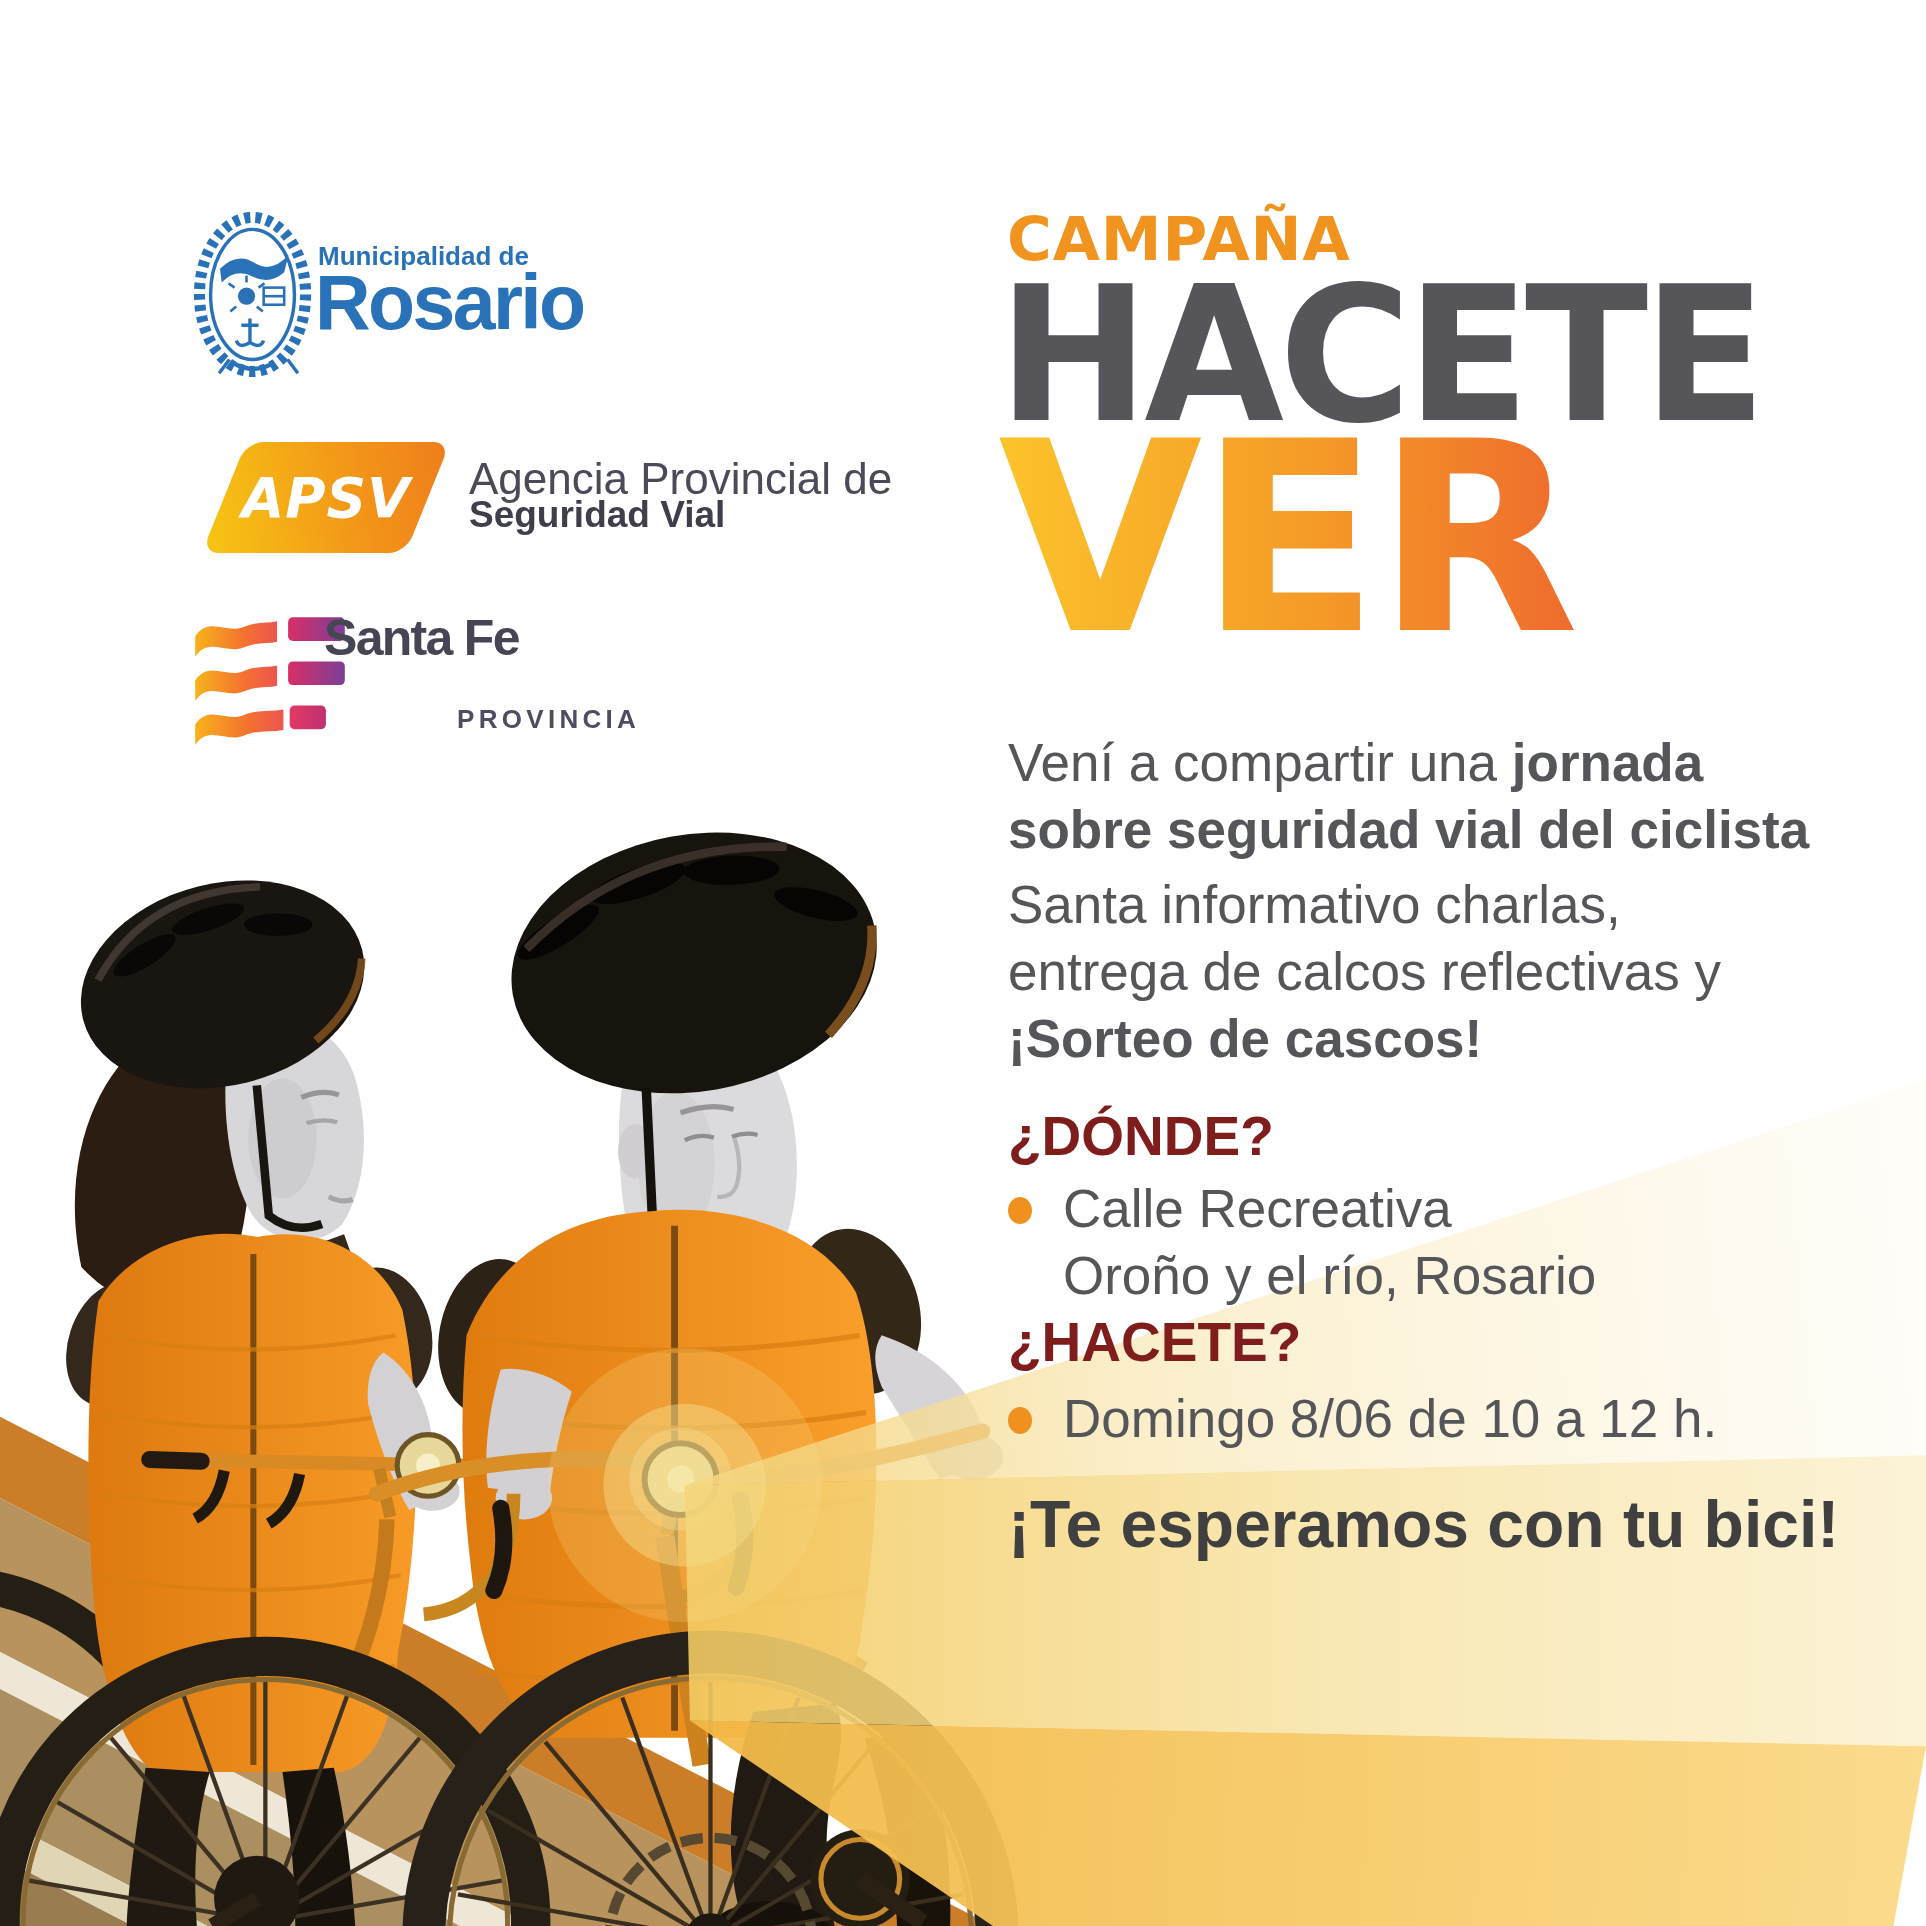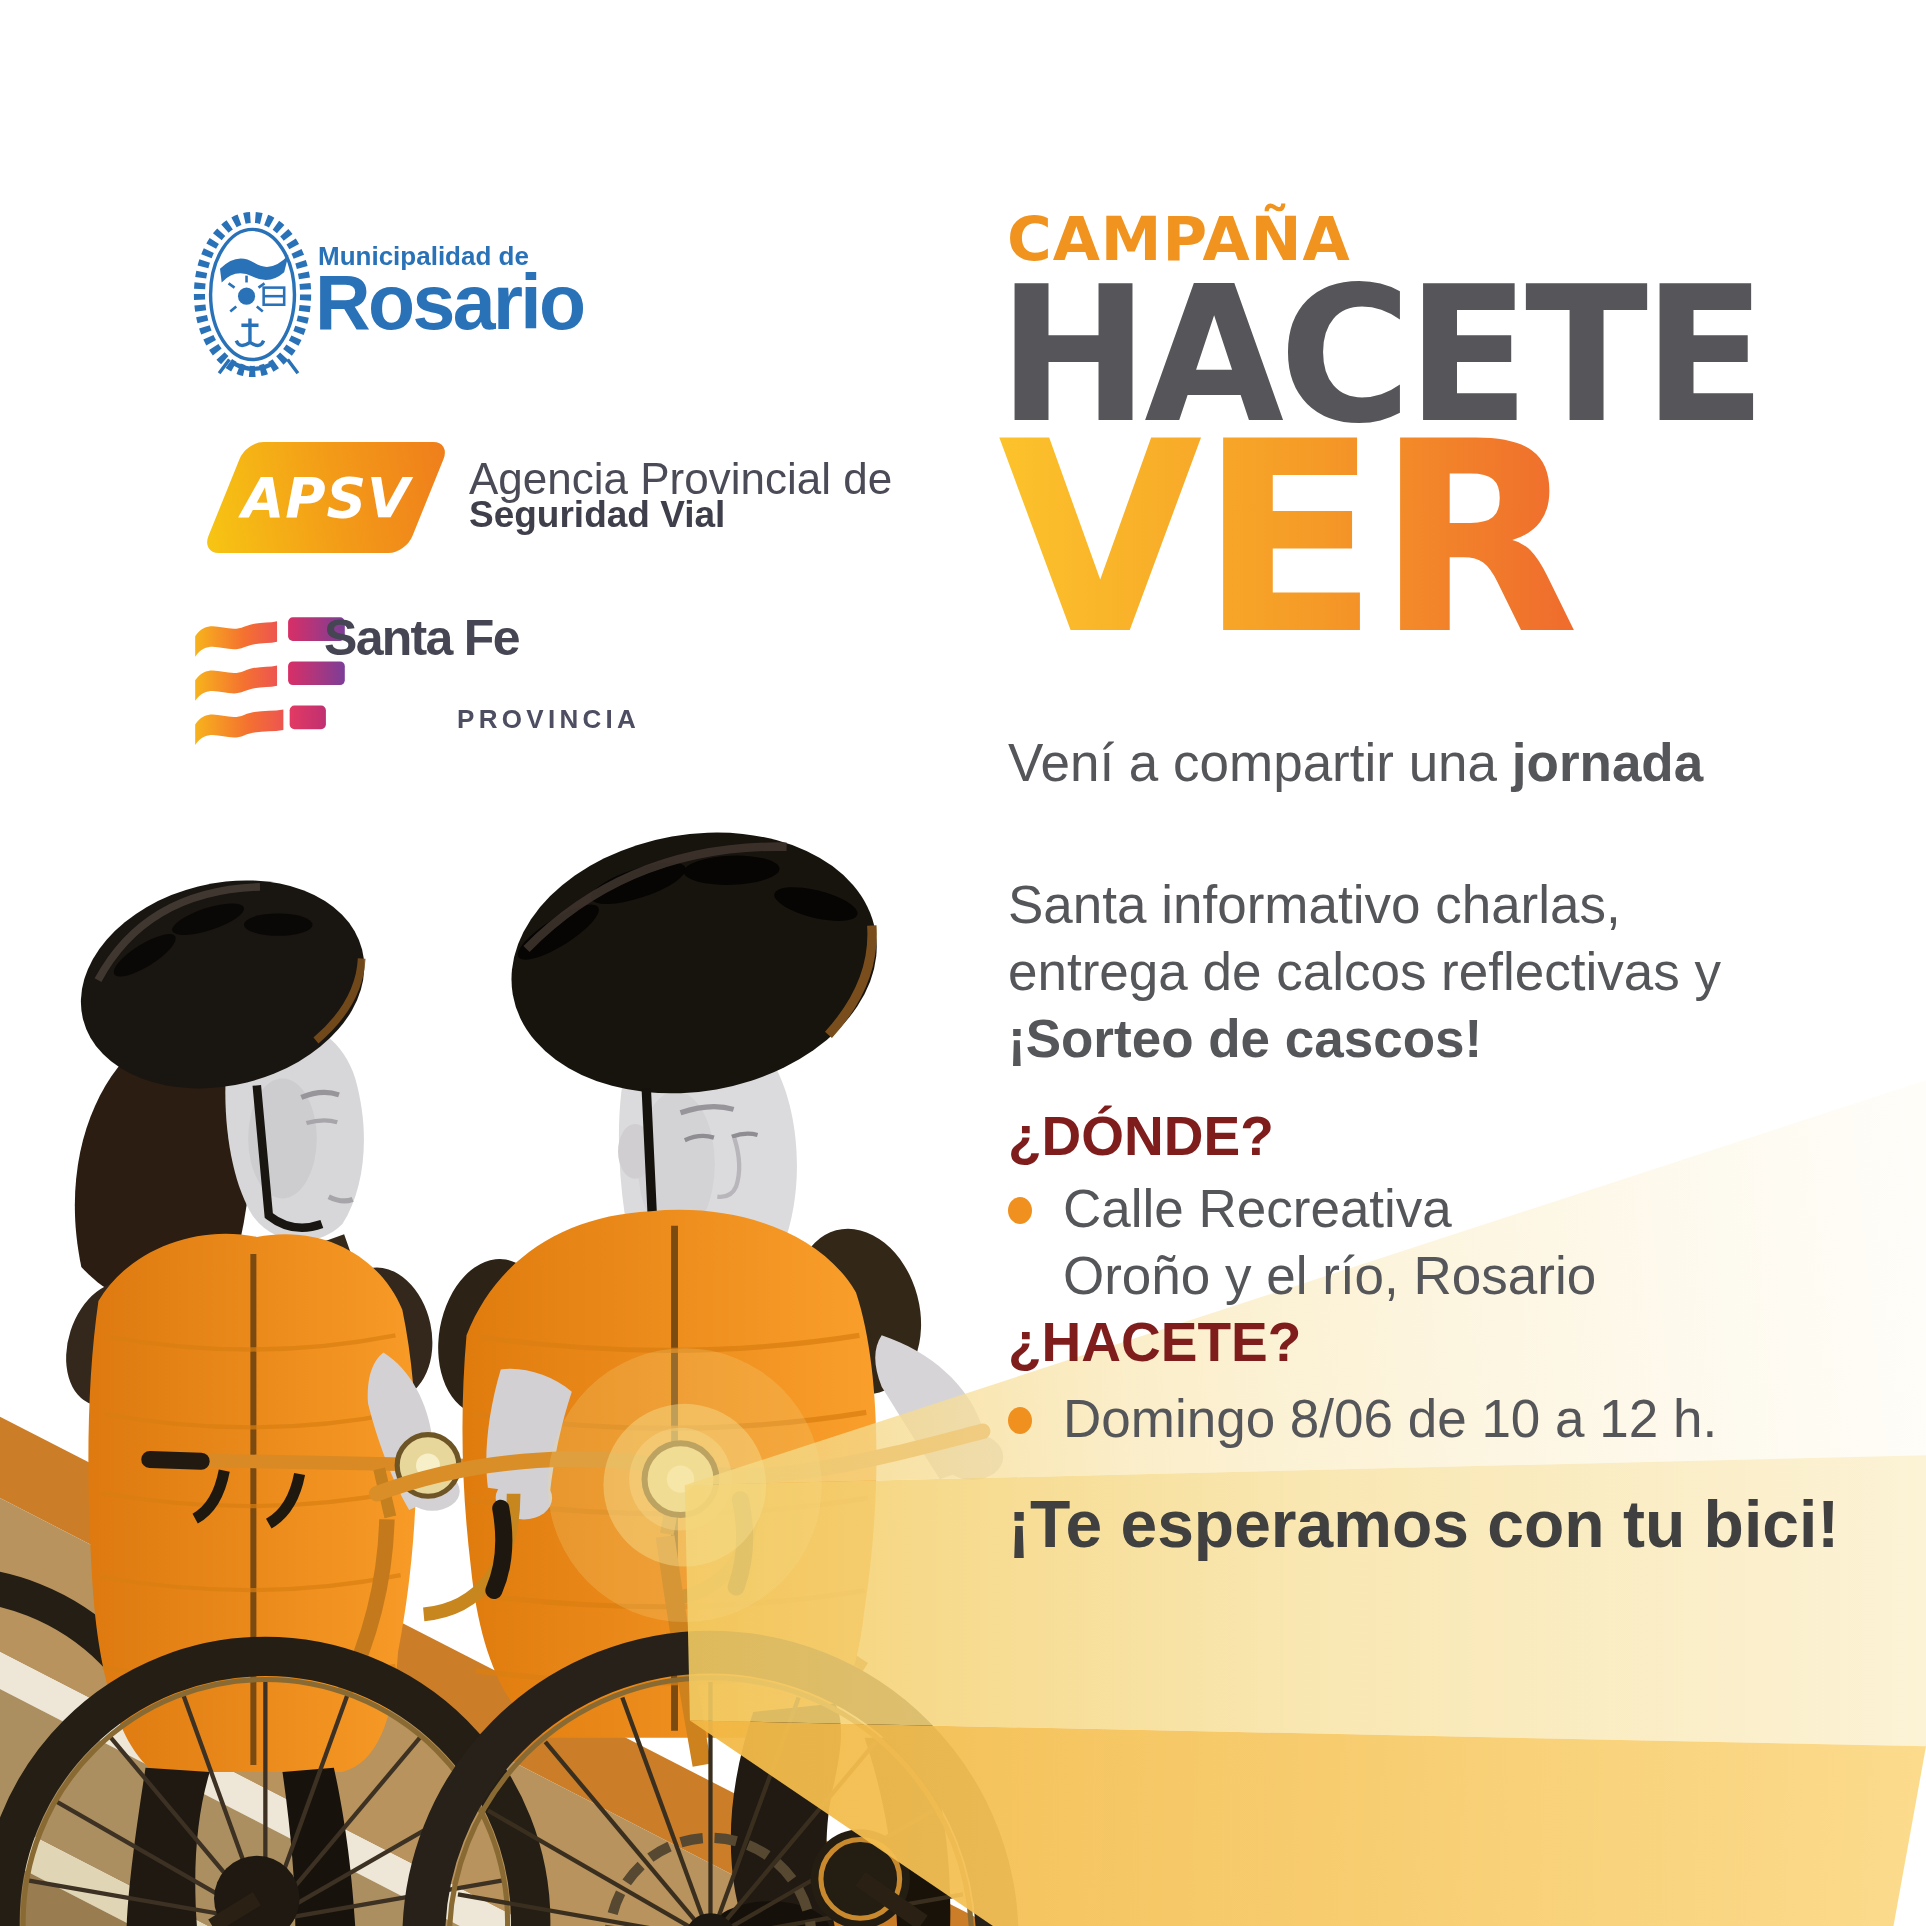--- a/index.html
+++ b/index.html
@@ -307,20 +307,21 @@
 
   <section>
     <div class="abs kicker">CAMPAÑA</div>
     <div class="abs h1">HACETE</div>
     <div class="abs h2">VER</div>
   </section>
 
   <section>
     <div class="abs copy p1">
       <div><span>Vení a compartir una </span><b>jornada</b></div>
+      <div><b>sobre seguridad vial del ciclista</b></div>
     </div>
 
     <div class="abs copy p2">
       <div>Santa informativo charlas,</div>
       <div>entrega de calcos reflectivas y</div>
       <div><b>¡Sorteo de cascos!</b></div>
     </div>
 
     <div class="abs hd hd-where">¿DÓNDE?</div>
     <span class="dot dot-where"></span>

